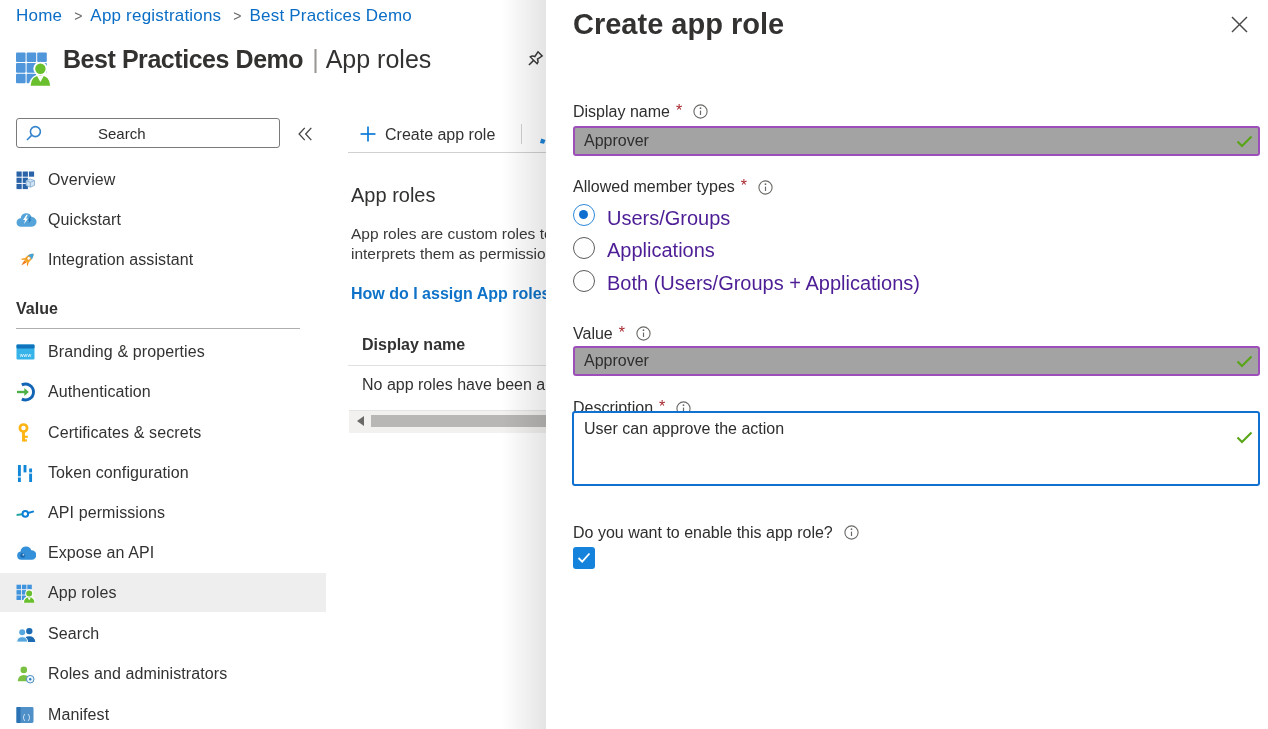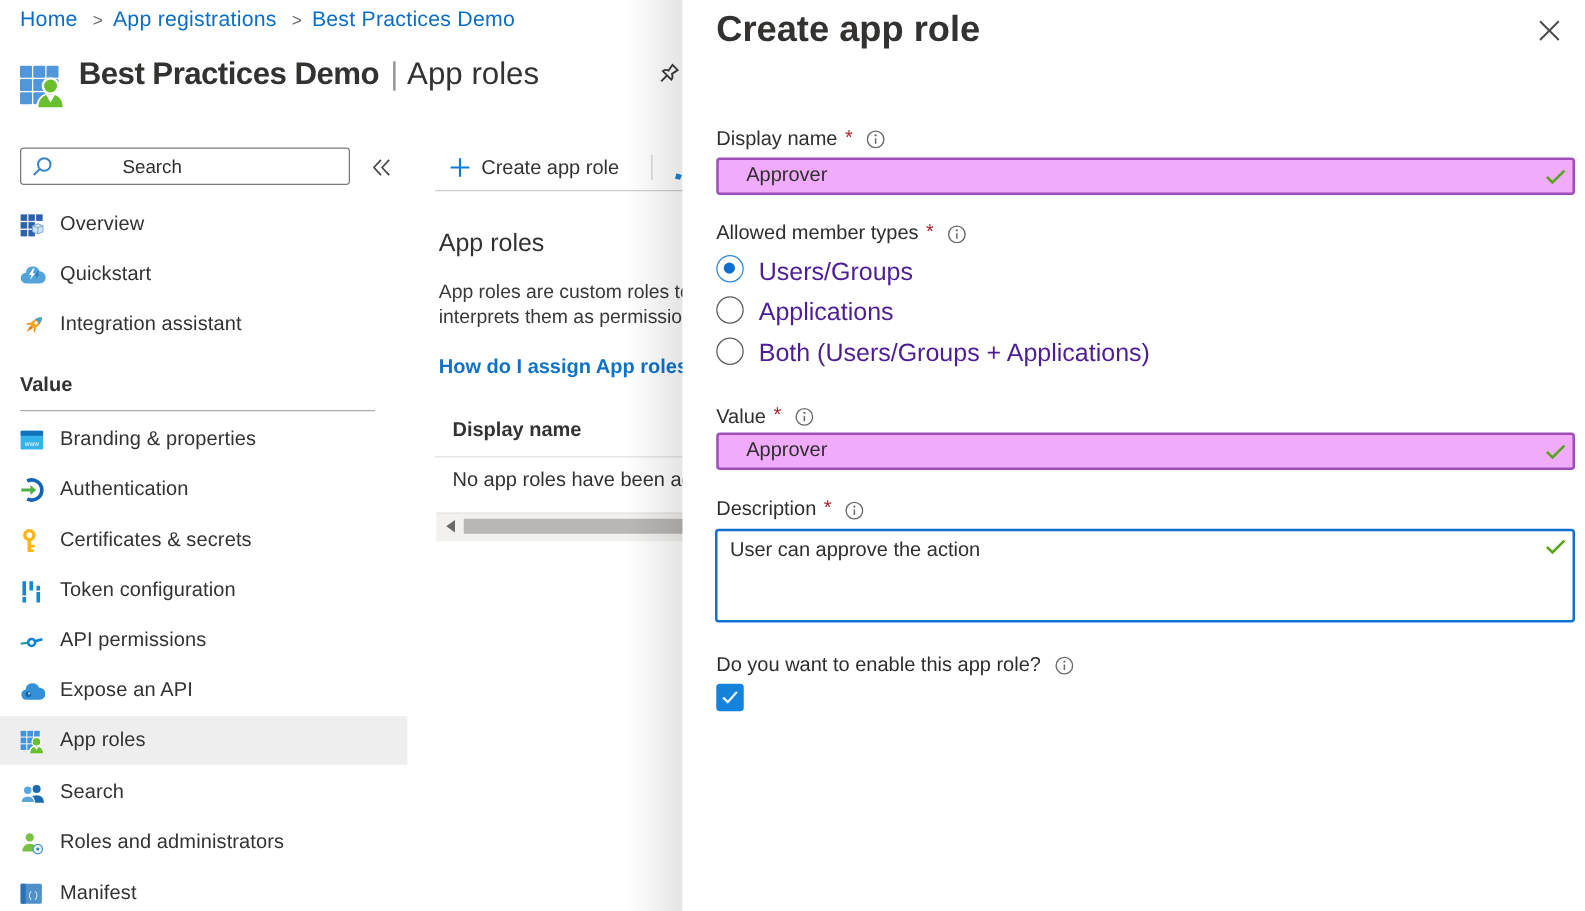--- a/index.html
+++ b/index.html
@@ -43,27 +43,27 @@
 #harrow{left:357px;top:416px;width:0;height:0;border-top:5.5px solid transparent;border-bottom:5.5px solid transparent;border-right:7px solid #6a6968;}
 #hthumb{left:371px;top:415px;width:800px;height:12px;background:#b9b7b5;}
 
 #shadow{left:502px;top:0;width:44px;height:729px;background:linear-gradient(to right,rgba(0,0,0,0),rgba(0,0,0,0.105));}
 #panel{left:546px;top:0;width:722px;height:729px;background:#fff;}
 #ptitle{left:573px;top:7px;font-size:29px;font-weight:bold;letter-spacing:0;line-height:34px;}
 #xclose{left:1231px;top:16px;}
 .flabel{position:absolute;left:573px;font-size:16px;line-height:21px;height:21px;display:flex;align-items:center;color:#2f2e2d;}
 .flabel .star{color:#a8262e;margin-left:6px;font-size:16px;position:relative;top:-1px;}
 .flabel svg{margin-left:11px;position:relative;top:0.5px;}
-.finput{position:absolute;left:573px;width:687px;height:30px;border:2px solid #9d4eb9;border-radius:3px;font-size:16px;display:flex;align-items:center;padding-left:22px;background:#f0abfc;color:#2f2e2d;}
+.finput{position:absolute;left:573px;width:687px;height:30px;border:2px solid #9d4eb9;border-radius:3px;font-size:16px;display:flex;align-items:center;padding-left:9px;background:#a3a3a3;color:#2f2e2d;}
 .fcheck{position:absolute;left:1236px;}
 .radio{position:absolute;left:573px;width:22px;height:22px;border:1.6px solid #5c5b5a;border-radius:50%;background:#fff;}
 .radio.on{border:1.6px solid #2b88d8;}
 .radio.on::after{content:"";position:absolute;left:4.6px;top:4.6px;width:9.6px;height:9.6px;border-radius:50%;background:#0f6fd0;}
 .rlabel{position:absolute;left:607px;font-size:20px;color:#4c1d95;}
-#ta{left:572px;top:423px;width:688px;height:75px;border:2px solid #1071d1;border-radius:3px;font-size:16px;padding:7px 0 0 10px;background:#fff;color:#2f2e2d;}
+#ta{left:572px;top:411px;width:688px;height:75px;border:2px solid #1071d1;border-radius:3px;font-size:16px;padding:7px 0 0 10px;background:#fff;color:#2f2e2d;}
 #cbx{left:573px;top:547px;width:22px;height:22px;background:#1583dc;border-radius:3px;display:flex;align-items:center;justify-content:center;}
 </style></head>
 <body>
 
 <div class="abs" id="crumb"><a>Home</a><span class="sep">&gt;</span><a>App registrations</a><span class="sep">&gt;</span><a>Best Practices Demo</a></div>
 
 <svg class="abs" id="titleicon" width="38" height="37" viewBox="0 0 38 37">
  <g fill="#4f96db">
   <rect x="1" y="2.5" width="9.6" height="9.6" rx="1"></rect>
       <rect x="11.6" y="2.5" width="9.6" height="9.6" rx="1"></rect>

